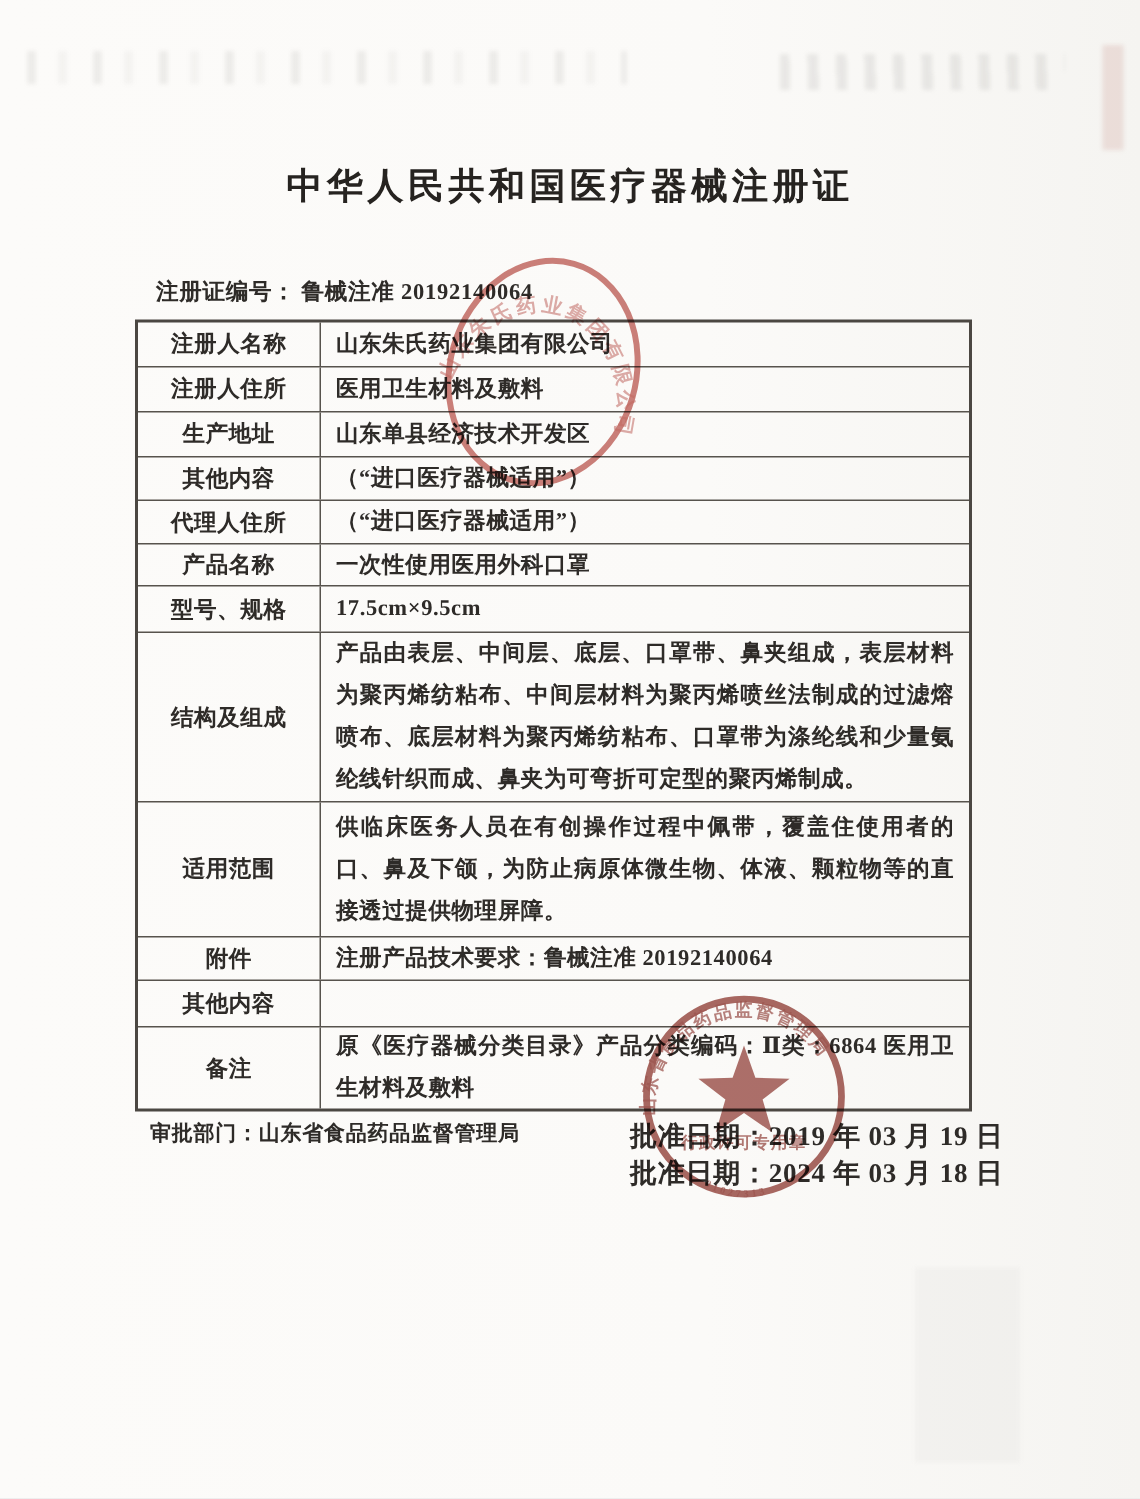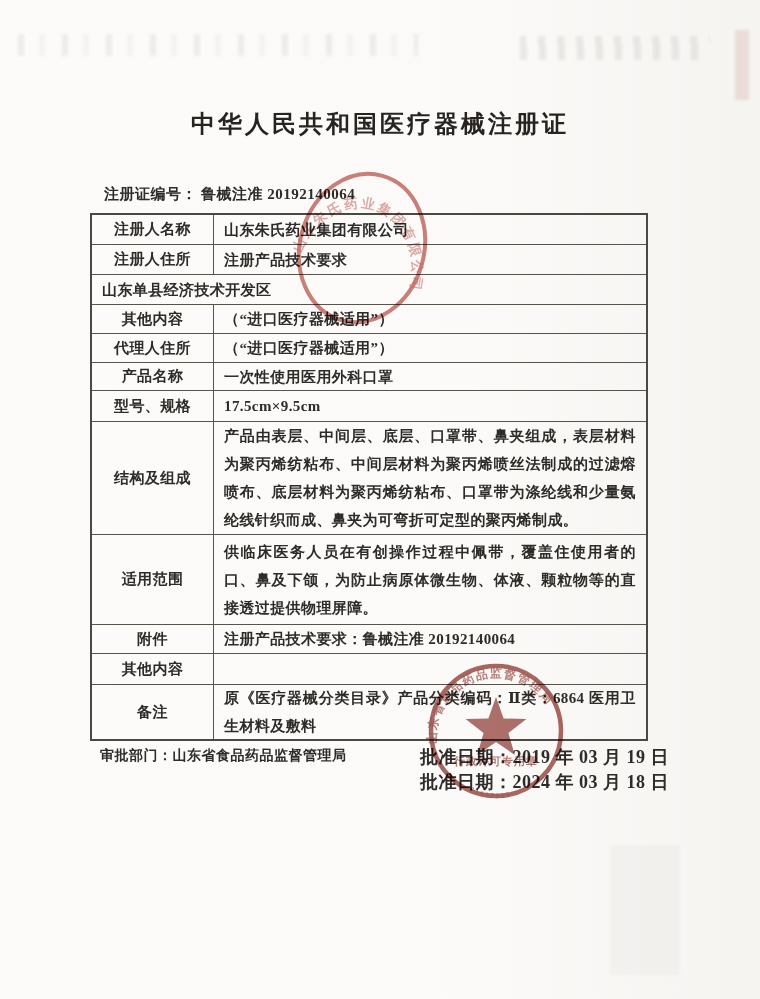--- a/index.html
+++ b/index.html
@@ -84,23 +84,24 @@
     <span class="lbl">注册证编号：</span><span>鲁械注准 20192140064</span>
   </div>
 
   <div class="cert-table">
     <div class="row r0">
       <div class="cell label">注册人名称</div>
       <div class="cell value">山东朱氏药业集团有限公司</div>
     </div>
     <div class="row r1">
       <div class="cell label">注册人住所</div>
-      <div class="cell value">注册产品技术要求</div>
+      <div class="cell value">医用卫生材料及敷料</div>
     </div>
     <div class="row r2">
+      <div class="cell label">生产地址</div>
       <div class="cell value">山东单县经济技术开发区</div>
     </div>
     <div class="row r3">
       <div class="cell label">其他内容</div>
       <div class="cell value">（“进口医疗器械适用”）</div>
     </div>
     <div class="row r4">
       <div class="cell label">代理人住所</div>
       <div class="cell value">（“进口医疗器械适用”）</div>
     </div>

